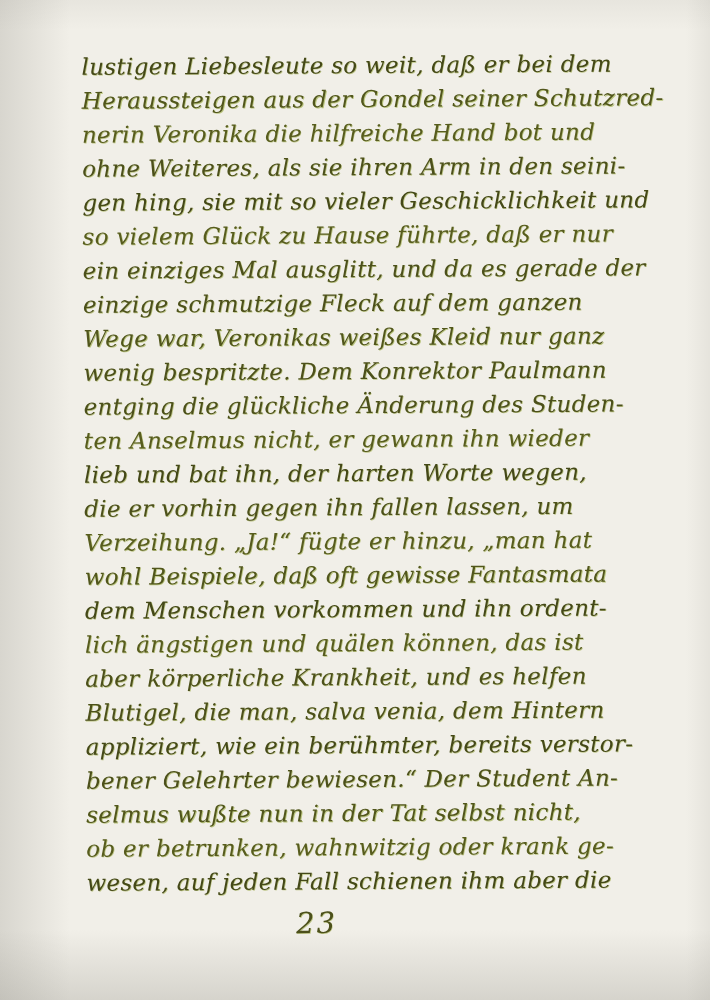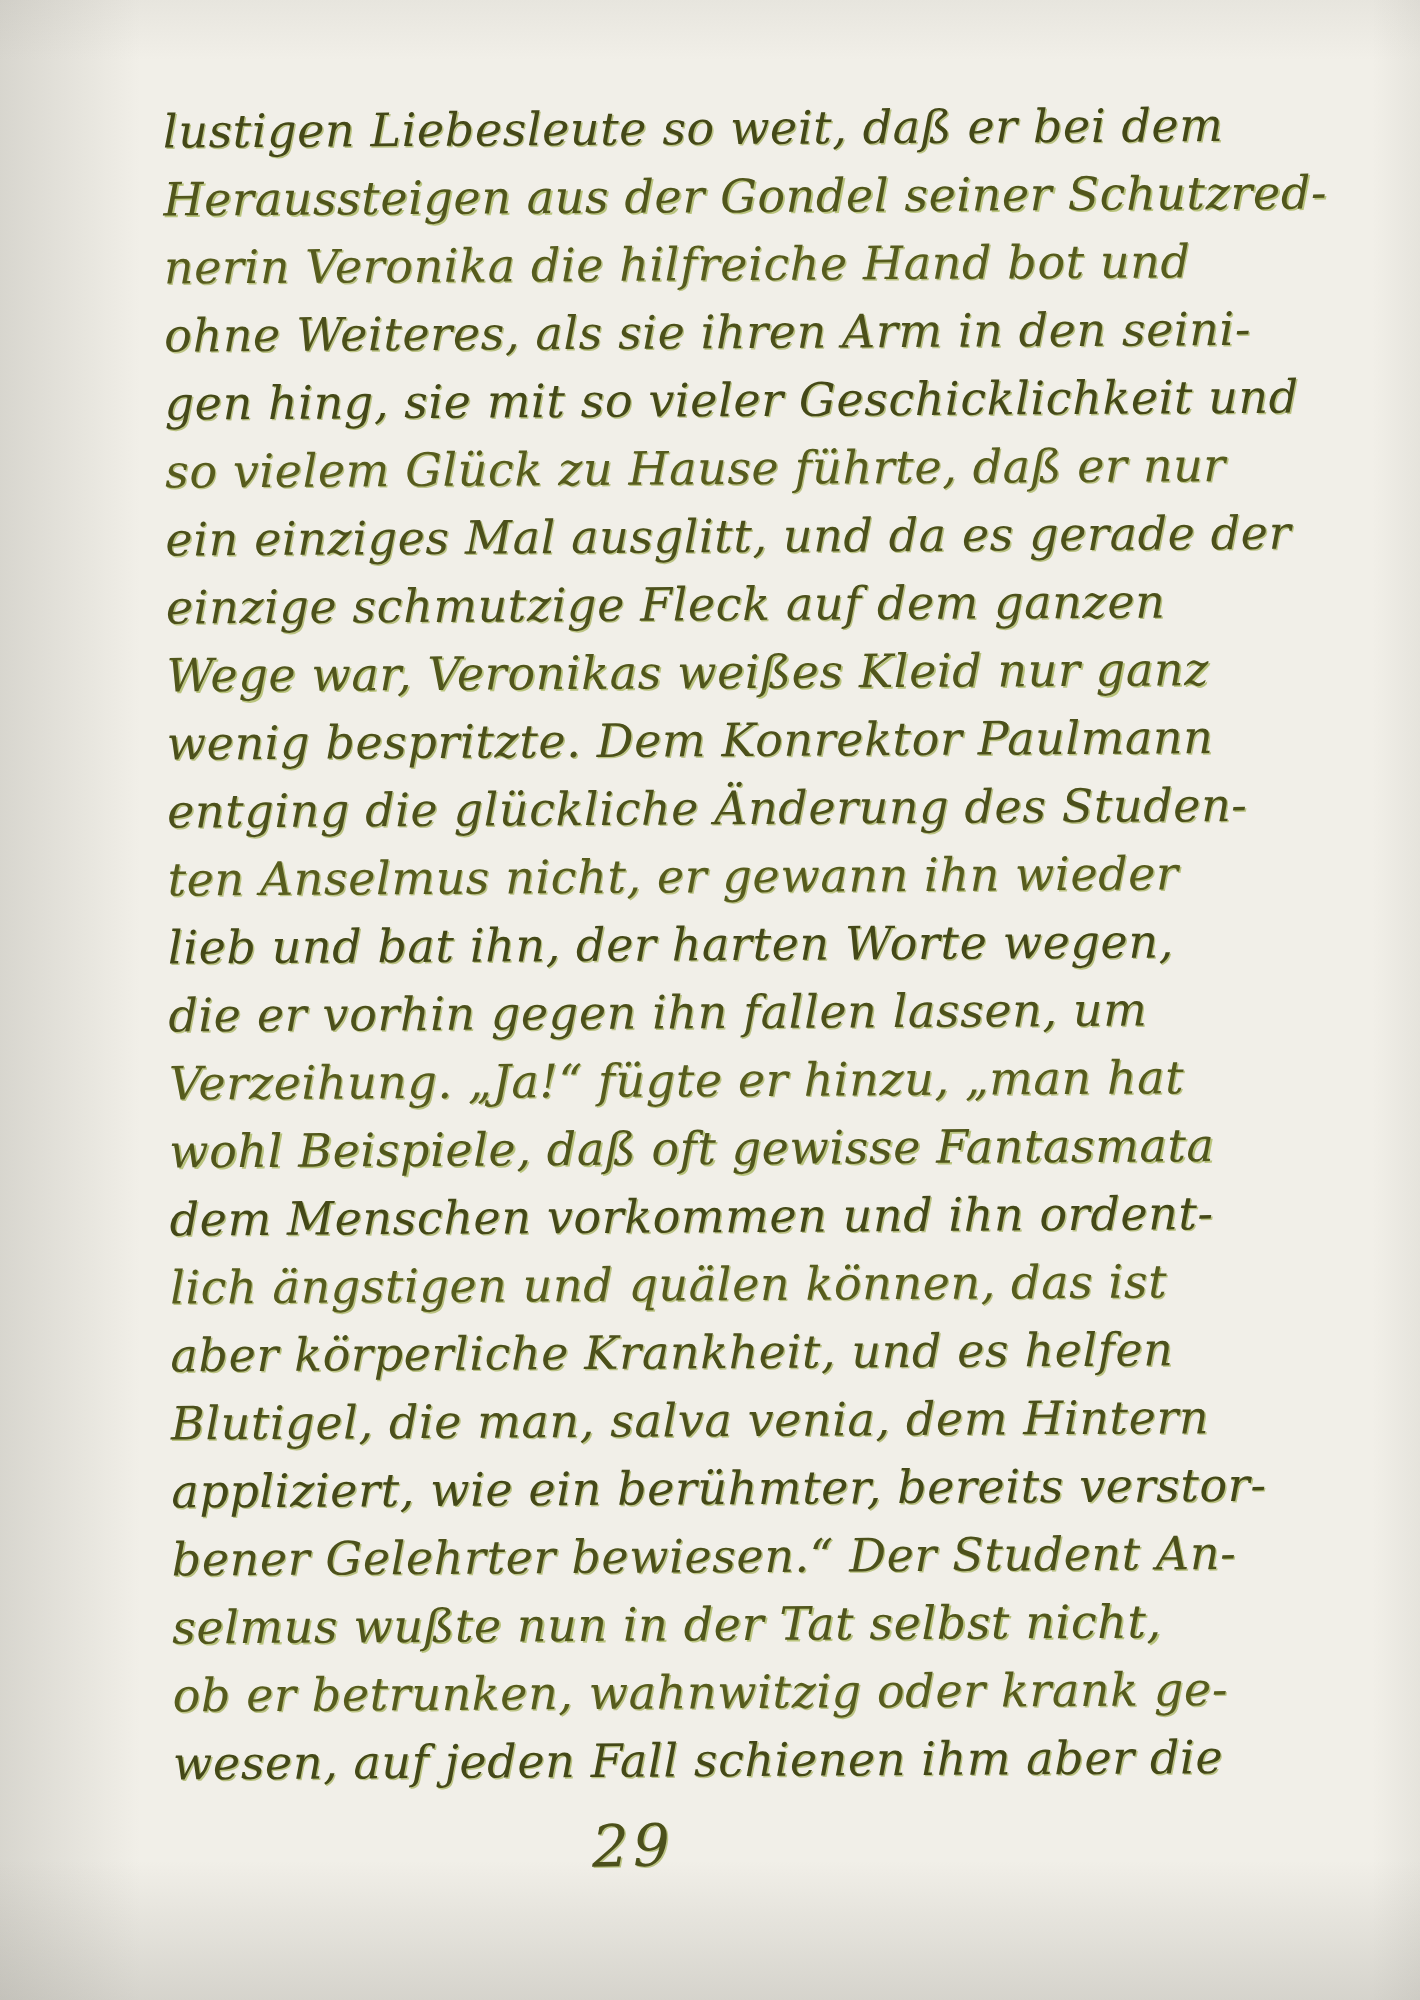--- a/index.html
+++ b/index.html
@@ -97,13 +97,13 @@
   <div class="hand-line">lich ängstigen und quälen können, das ist</div>
   <div class="hand-line">aber körperliche Krankheit, und es helfen</div>
   <div class="hand-line">Blutigel, die man, salva venia, dem Hintern</div>
   <div class="hand-line">appliziert, wie ein berühmter, bereits verstor-</div>
   <div class="hand-line">bener Gelehrter bewiesen.“ Der Student An-</div>
   <div class="hand-line">selmus wußte nun in der Tat selbst nicht,</div>
   <div class="hand-line">ob er betrunken, wahnwitzig oder krank ge-</div>
   <div class="hand-line">wesen, auf jeden Fall schienen ihm aber die</div>
 </div>
 
-<div class="page-number">29</div>
+<div class="page-number">23</div>
 
 </body></html>

